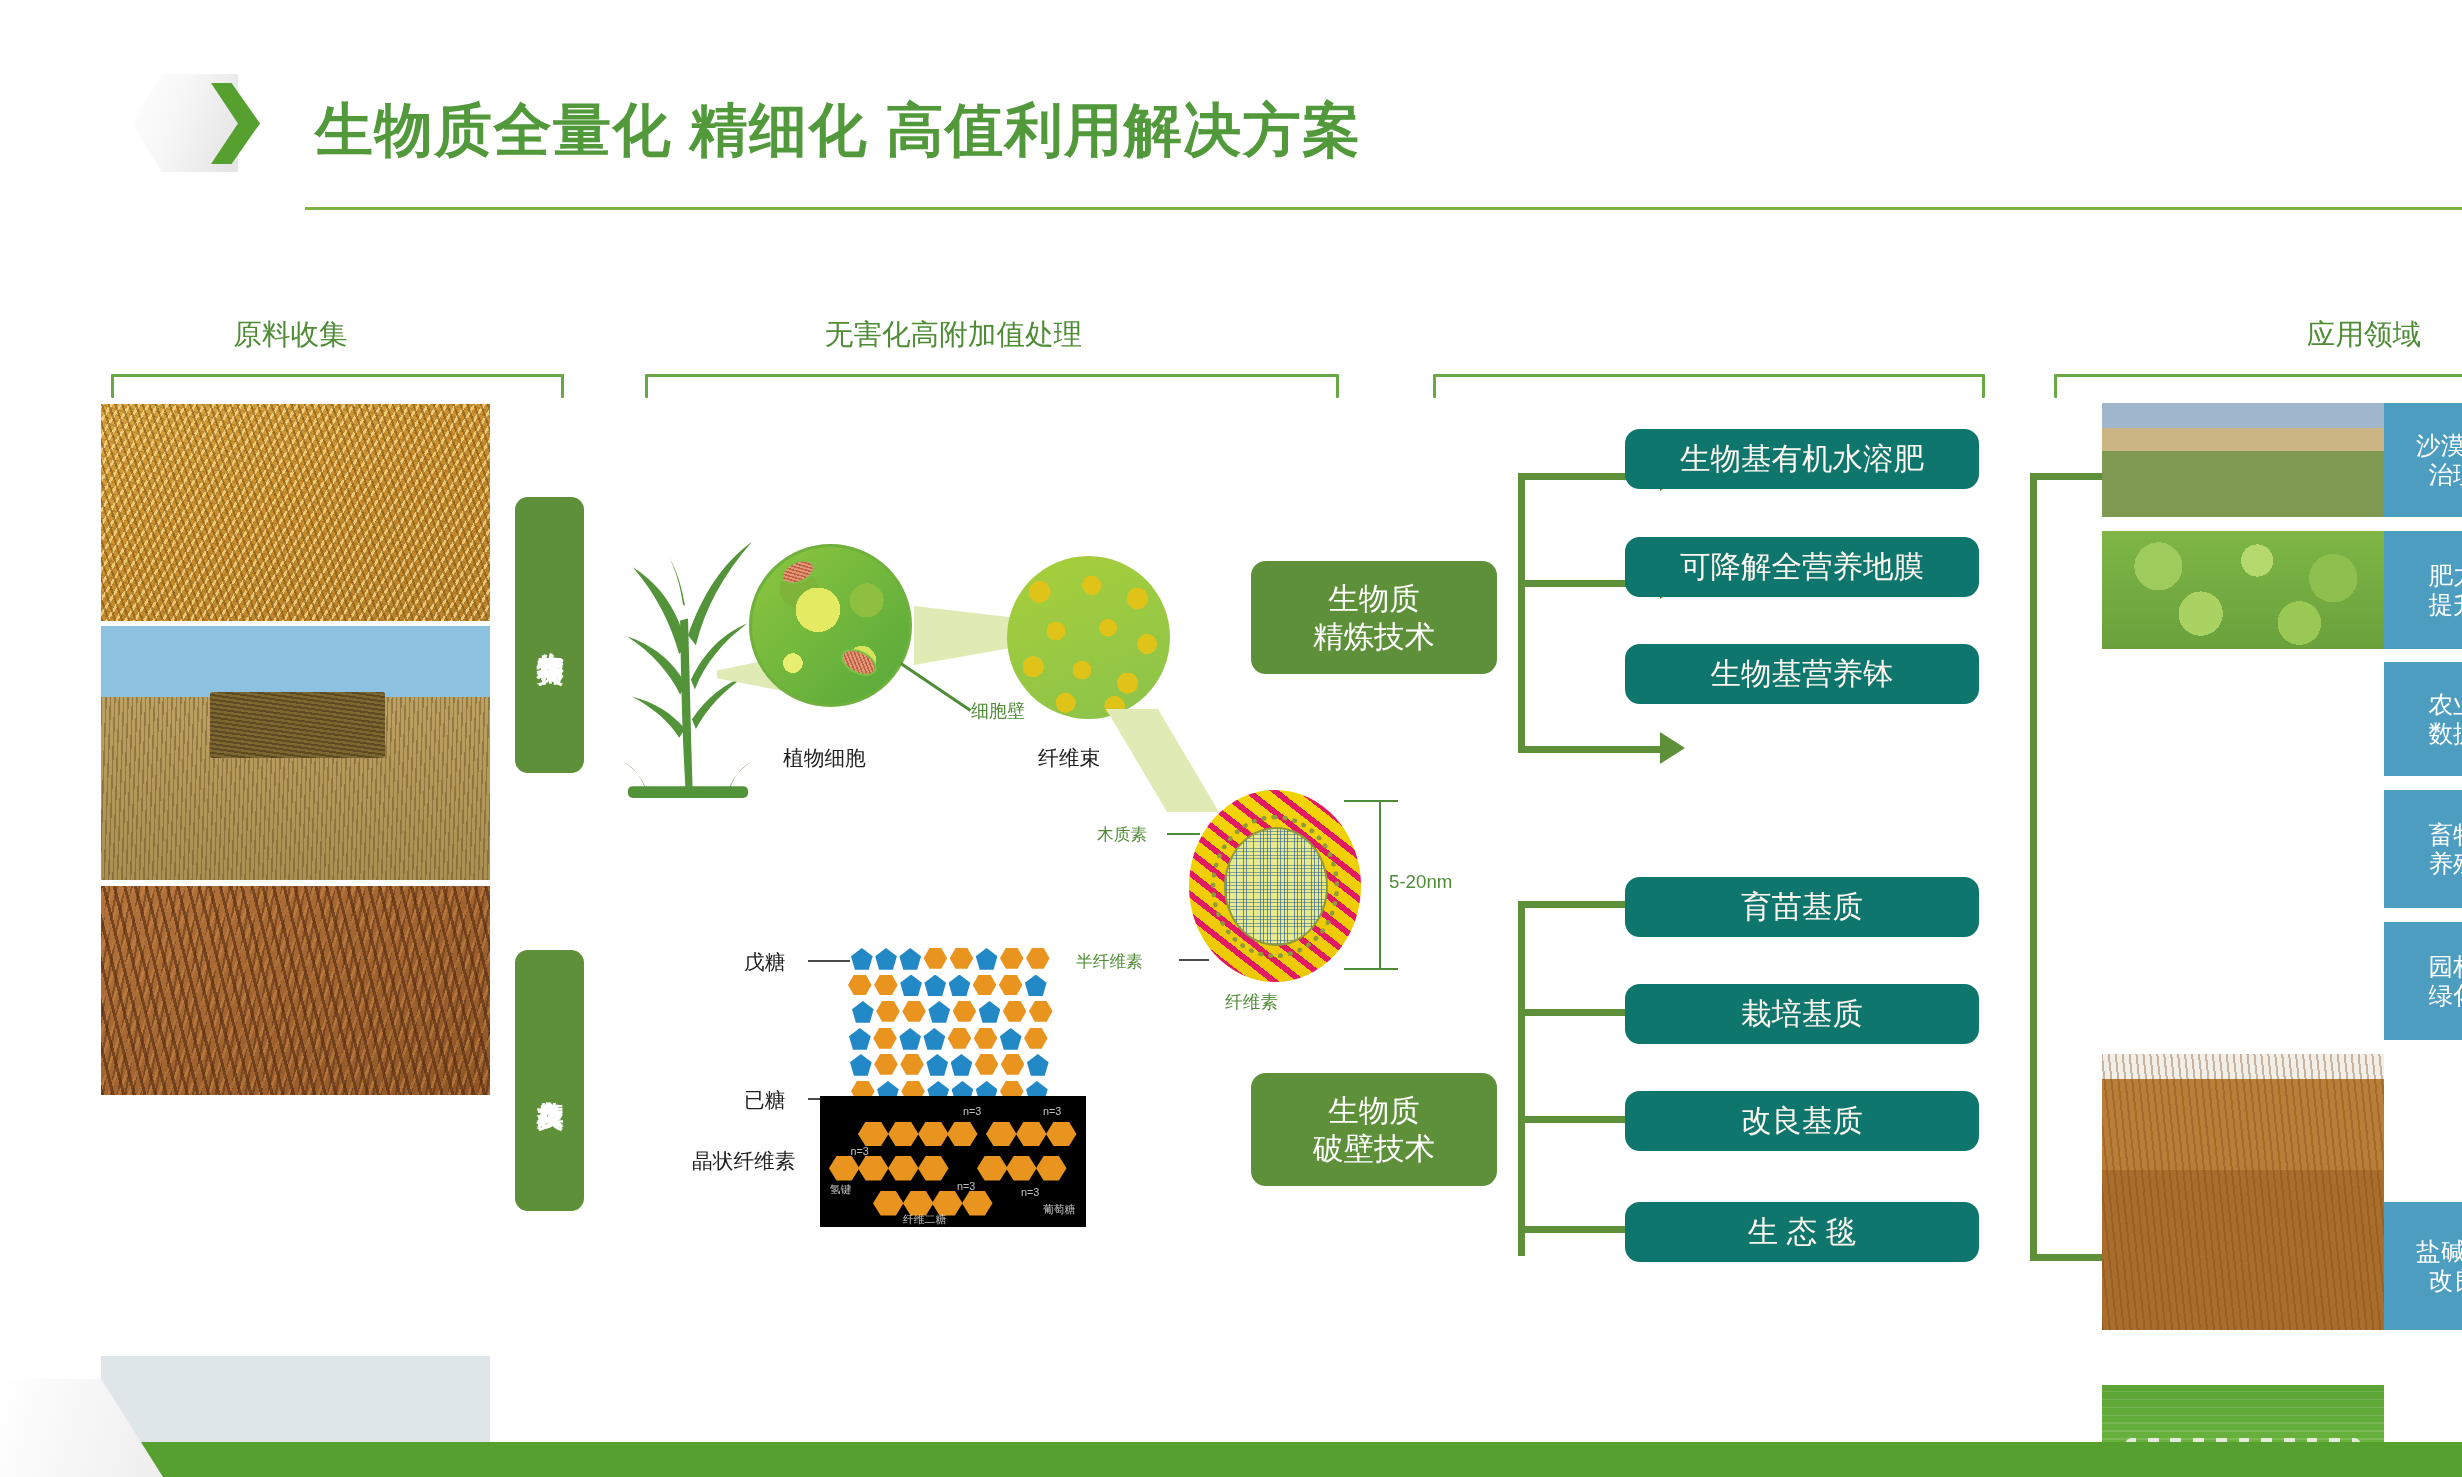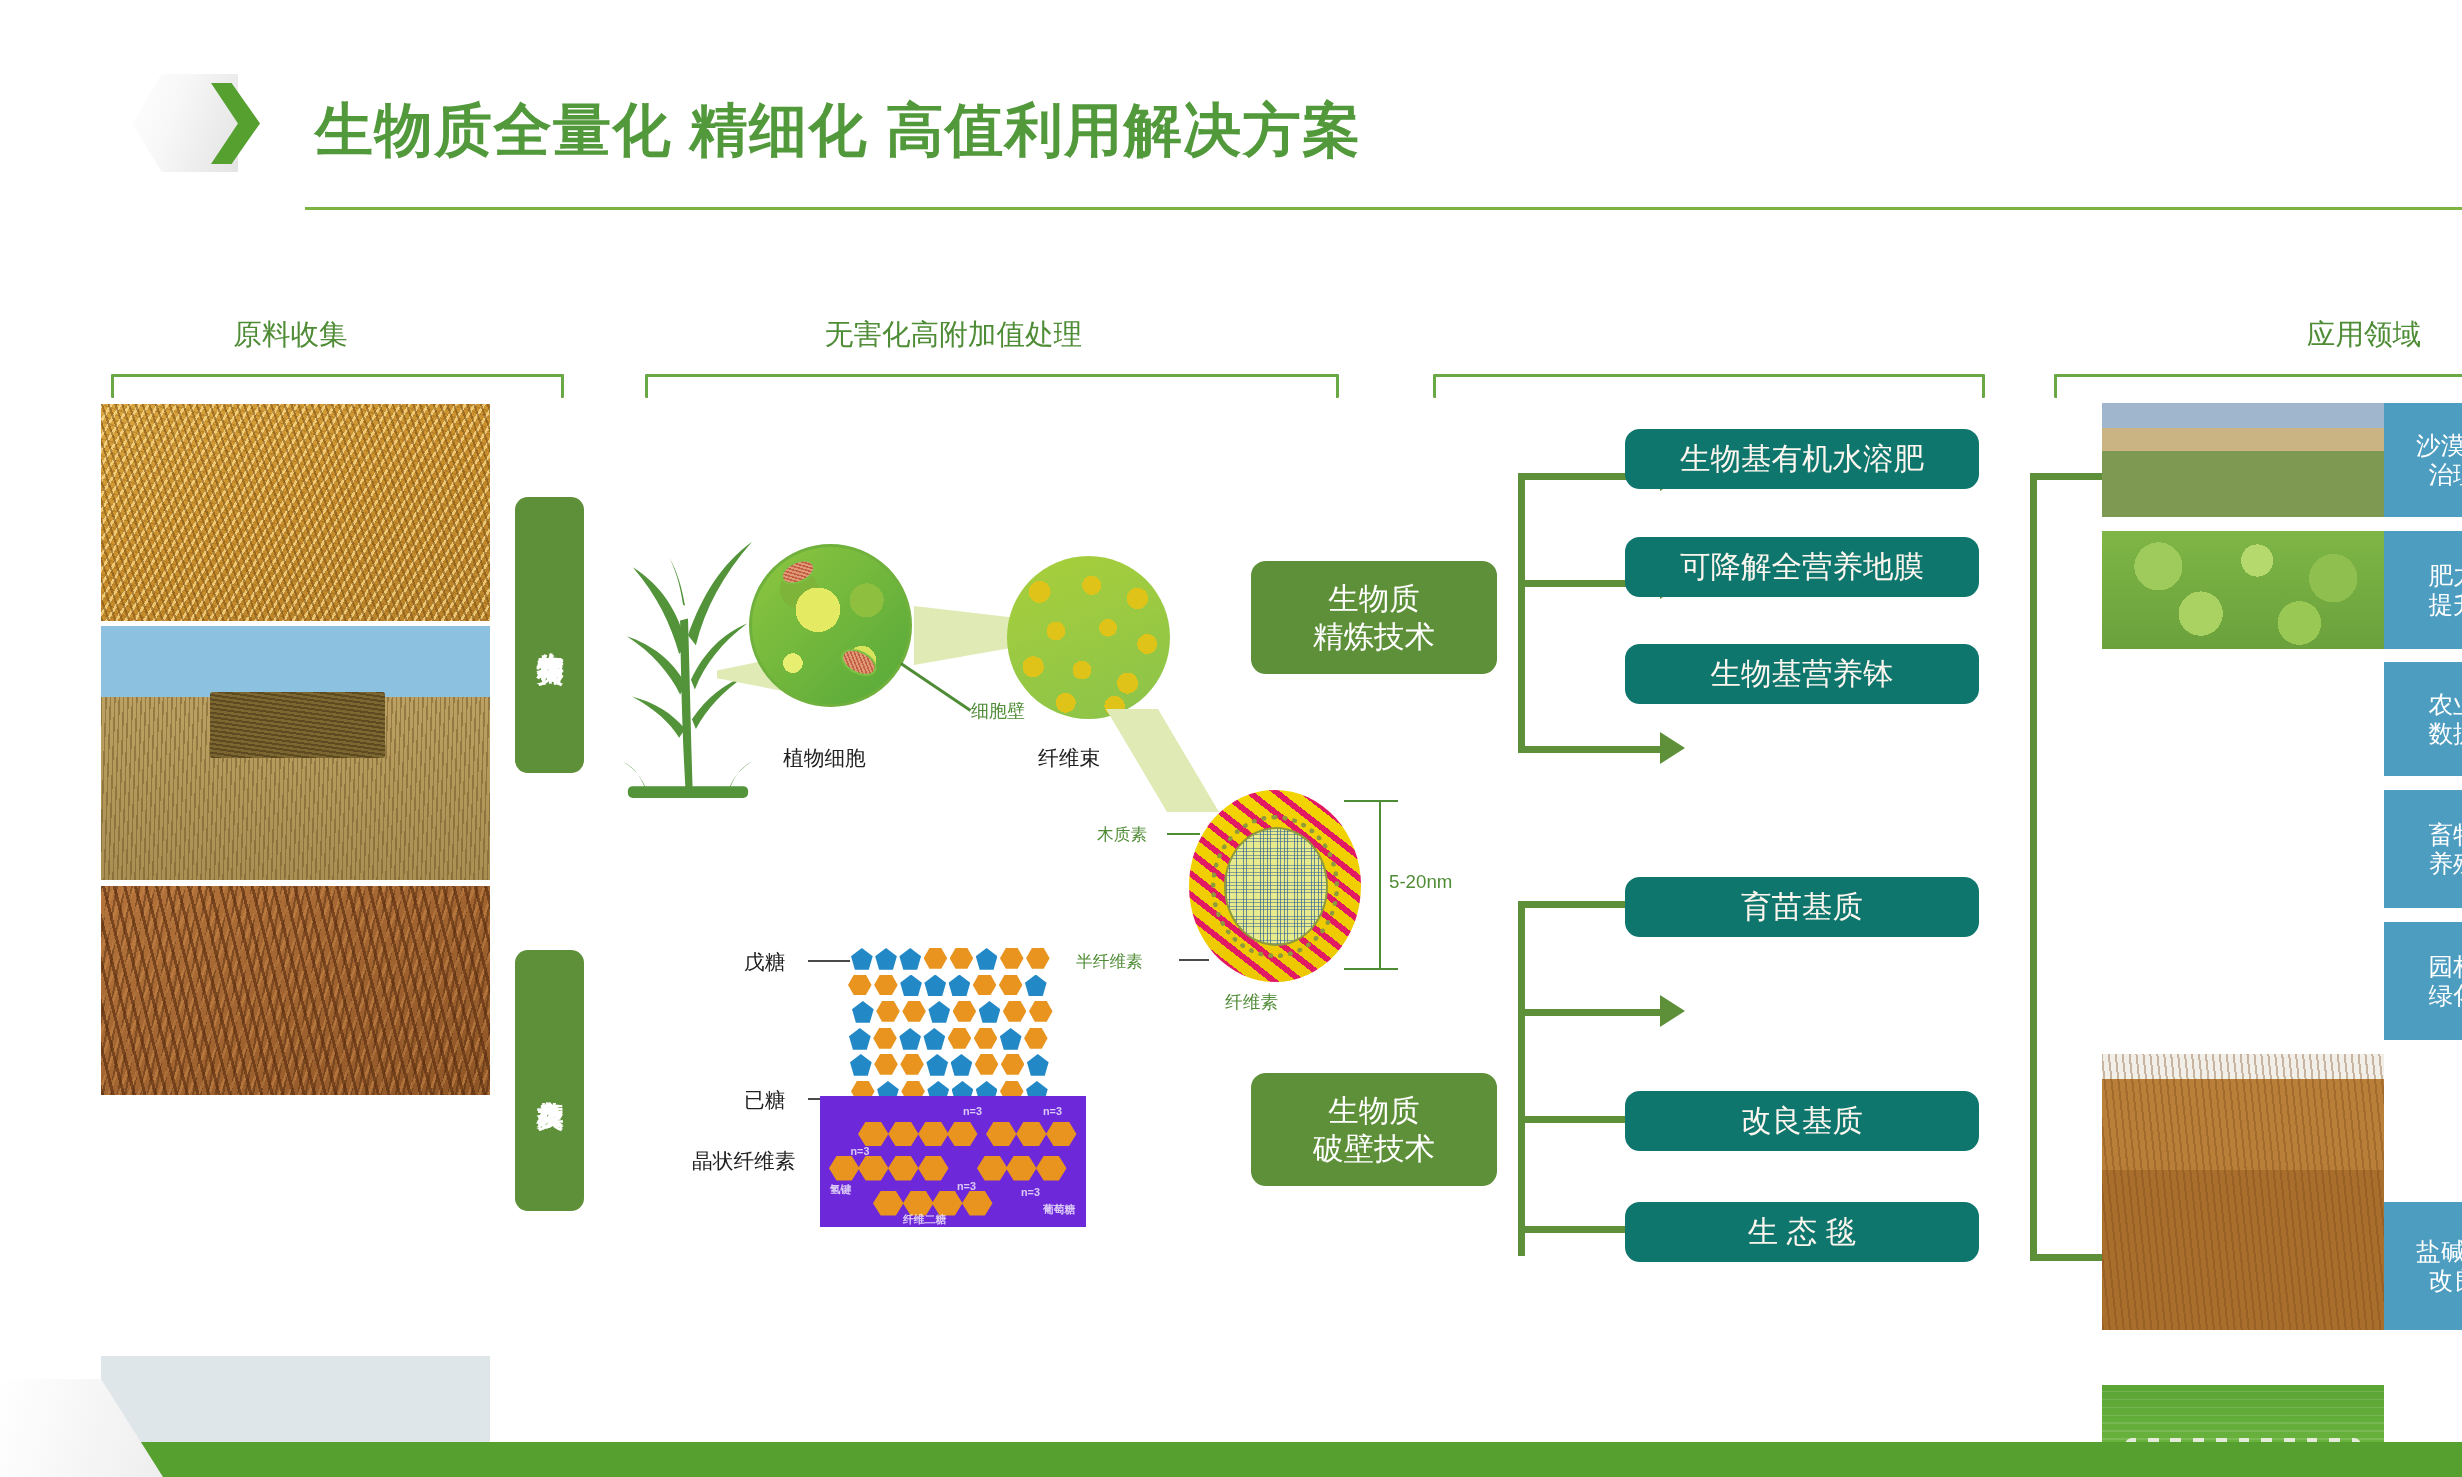--- a/index.html
+++ b/index.html
@@ -105,21 +105,21 @@
        #e8eb8c; }
   .fib-ring { position:absolute; border-radius:50%;
      border:5.4px dotted #8f9a3c; }
 
   .sugar-board { position:absolute; }
   .sugar-row { position:absolute; display:flex; gap:2.5px; }
   .hexgly { width:23.6px; height:20.7px; background:#e8941f;
      clip-path:polygon(25% 0,75% 0,100% 50%,75% 100%,25% 100%,0 50%); }
   .pentgly { width:21.7px; height:21.7px; background:#2289c6;
      clip-path:polygon(50% 0,100% 38%,82% 100%,18% 100%,0 38%); }
-  .cryst-box { position:absolute; background:#6d28d9;font-weight:bold; }
+  .cryst-box { position:absolute; background:#000000; }
   .cryst-hex { position:absolute; width:30.5px; height:24.6px; background:#e8941f;
      clip-path:polygon(25% 0,75% 0,100% 50%,75% 100%,25% 100%,0 50%); }
   .cryst-tx { position:absolute; color:rgba(255,255,255,.75); font-size:10.8px; white-space:nowrap;}
 
   
   .techbox { position:absolute; background:#5e9039; border-radius:14.8px; color:#fff;
      font-size:30.5px; font-weight:500; display:flex; flex-direction:column;
      align-items:center; justify-content:center; line-height:1.22; text-align:center;margin-top:34px; }
   .prodbox { position:absolute; background:#0f766e; border-radius:14.8px; color:#fdf6ef;
      font-size:30.5px; font-weight:500; display:flex; align-items:center;
@@ -372,20 +372,21 @@
   <div class="cbar" style="left:1518px;top:901px;width:148px;height:6.9px;"></div>
   <div class="cbar" style="left:1518px;top:1009px;width:148px;height:6.9px;"></div>
   <div class="cbar" style="left:1518px;top:1116px;width:148px;height:6.9px;"></div>
   <div class="cbar" style="left:1518px;top:1226px;width:148px;height:6.9px;"></div>
   <div class="arrowhead" style="left:1660px;top:888px;"></div>
   <div class="arrowhead" style="left:1660px;top:995px;"></div>
   <div class="arrowhead" style="left:1660px;top:1103px;"></div>
   <div class="arrowhead" style="left:1660px;top:1213px;"></div>
 
   <div class="prodbox" style="left:1625px;top:877px;width:354px;height:60px;">育苗基质</div>
+  <div class="prodbox" style="left:1625px;top:984px;width:354px;height:60px;">栽培基质</div>
   <div class="prodbox" style="left:1625px;top:1091px;width:354px;height:60px;">改良基质</div>
   <div class="prodbox" style="left:1625px;top:1202px;width:354px;height:60px;">生 态 毯</div>
 
   <div class="cbar" style="left:2030px;top:473px;width:6.9px;height:788px;"></div>
   <div class="cbar" style="left:2030px;top:473px;width:79px;height:6.9px;"></div>
   <div class="cbar" style="left:2030px;top:1254px;width:79px;height:6.9px;"></div>
 
   <div class="ap-photo ap-desert" style="left:2102px;top:403px;width:282px;height:114px;"></div>
   <div class="ap-tag" style="left:2384px;top:403px;width:138px;height:114px;">
     <span>沙漠化</span>

